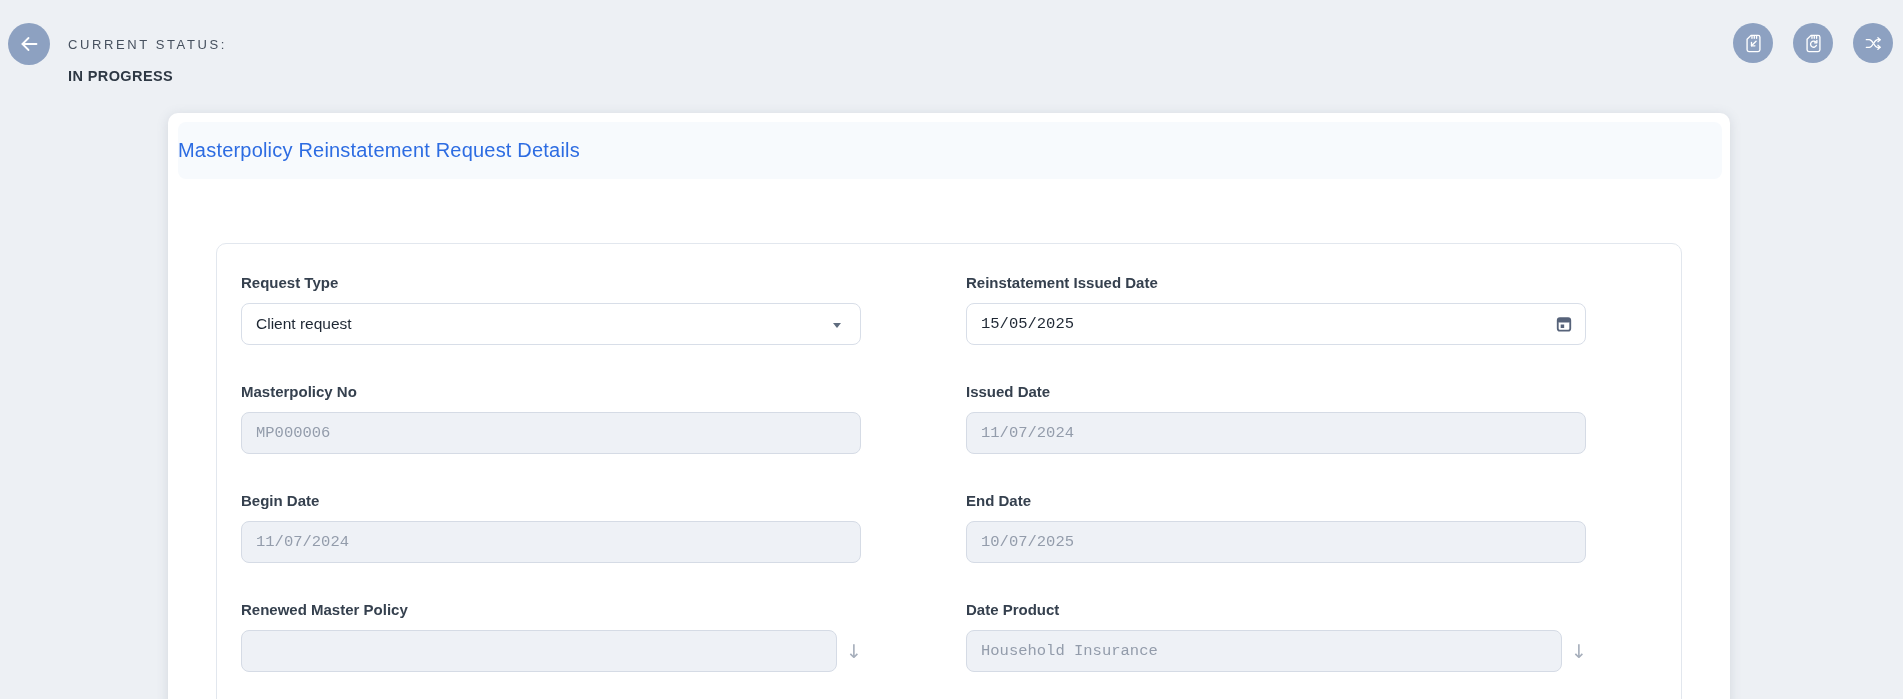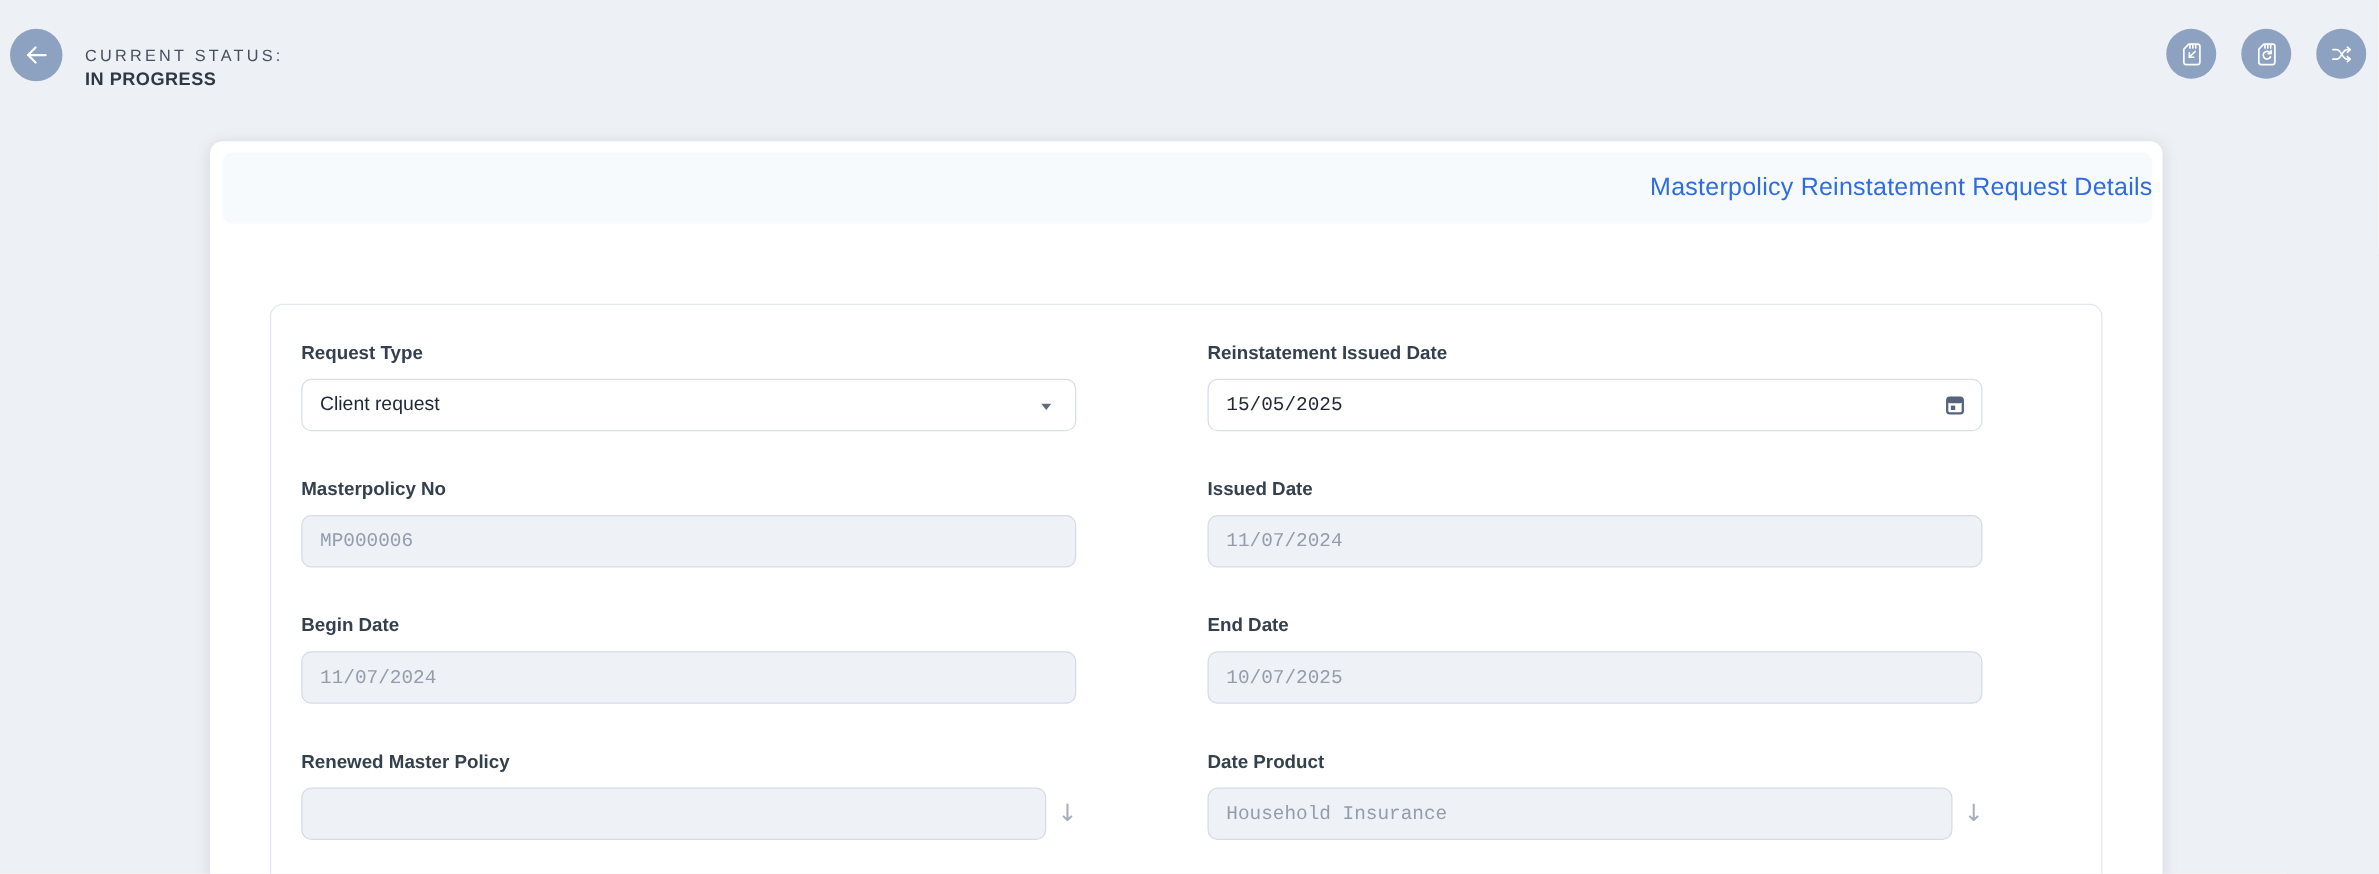--- a/index.html
+++ b/index.html
@@ -18,32 +18,32 @@
   .back-btn{left:8px;top:23px;width:42px;height:42px;}
   .hdr-btn{width:40px;height:40px;top:23px;}
   .hdr-btn.b1{left:1733px;}
   .hdr-btn.b2{left:1793px;}
   .hdr-btn.b3{left:1853px;}
   .status{position:absolute;left:68px;top:37px;}
   .status .lbl{
     font-size:13px;letter-spacing:2.6px;color:#46505e;font-weight:500;
   }
   .status .val{
-    margin-top:4px;font-size:14.5px;font-weight:bold;color:#2e3844;letter-spacing:.4px;
+    margin-top:16px;font-size:14.5px;font-weight:bold;color:#2e3844;letter-spacing:.4px;
   }
   
   .card{
     position:absolute;left:168px;top:113px;width:1562px;height:700px;
     background:#ffffff;border-radius:10px;
     box-shadow:0 2px 12px rgba(96,108,128,.18);
   }
   .banner{
     margin:9px 8px 0 10px;height:57px;border-radius:8px;
     background:#f7fafd;
-    display:flex;align-items:center;justify-content:flex-end;
+    display:flex;align-items:center;justify-content:flex-start;
   }
   .banner .title{
     font-size:20px;color:#2d6ce2;font-weight:500;letter-spacing:.2px;
   }
   .panel{
     margin:64px 48px 0 48px;
     border:1px solid #e2e7ee;border-radius:10px;
     padding:30px 0 70px 24px;
     box-sizing:border-box;
   }

